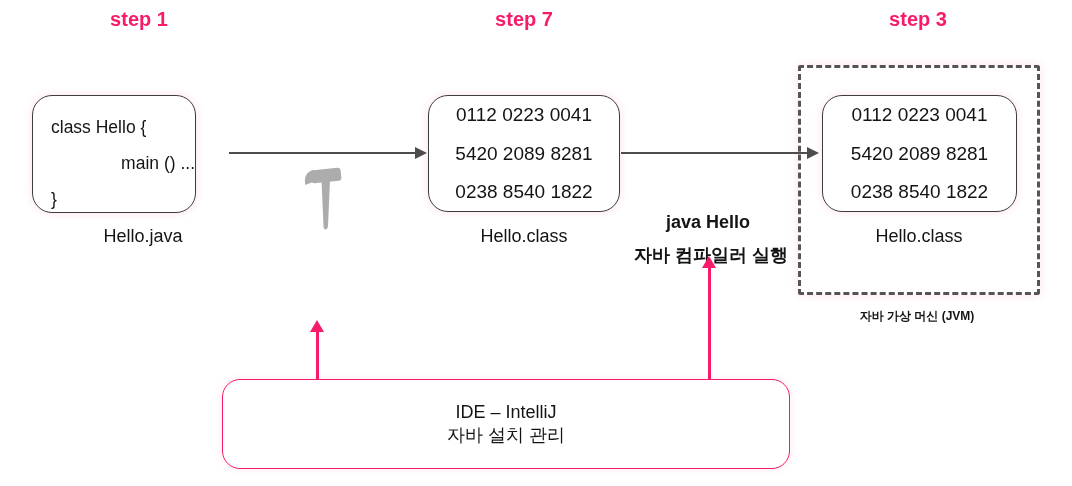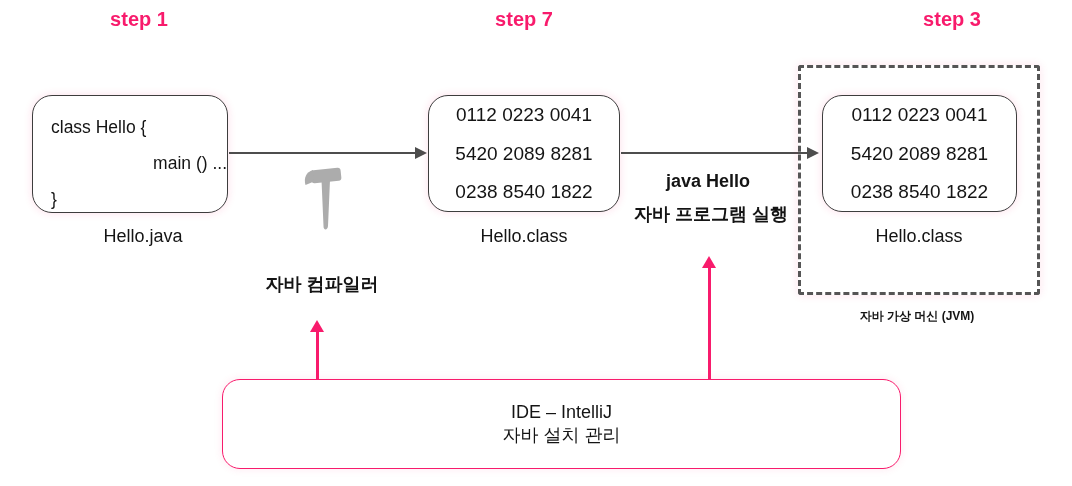--- a/index.html
+++ b/index.html
@@ -21,21 +21,21 @@
   }
   .code-box{ padding:13px 0 0 18px; }
   .code-line{ font-size:17.5px; line-height:36px; white-space:pre; }
   .code-line.indent{ padding-left:18px;text-align:right; }
   .num-box{ display:flex; flex-direction:column; justify-content:space-between; align-items:center; }
   .num-line{ font-size:19px; line-height:38px; white-space:nowrap; }
   .caption{
     position:absolute; transform:translateX(-50%); font-size:18px; white-space:nowrap;
   }
   .bold-label{
-    position:absolute; transform:translateX(-50%); font-size:18px; font-weight:700; white-space:nowrap;
+    position:absolute; transform:translateX(-50%); font-size:18px; font-weight:700; white-space:nowrap;margin-top:41px;
   }
   .harrow-line{ position:absolute; height:2px; background:var(--arrow); }
   .harrow-head{
     position:absolute; width:0; height:0;
     border-top:6px solid transparent; border-bottom:6px solid transparent;
     border-left:12px solid var(--arrow);
   }
   .varrow-line{ position:absolute; width:2.5px; background:var(--pink); }
   .varrow-head{
     position:absolute; width:0; height:0;
@@ -44,68 +44,67 @@
   }
   .dashed-box{
     position:absolute; left:798px; top:65px; width:242px; height:230px;
     border:3px dashed #555; border-radius:3px; box-sizing:border-box;
     box-shadow:0 0 10px rgba(248,27,108,0.12);
   }
   .jvm-title{
     position:absolute; transform:translateX(-50%); font-size:12px; font-weight:700; white-space:nowrap;
   }
   .ide-box{
-    position:absolute; left:222px; top:379px; width:679px; height:90px;
+    position:absolute; left:222px; top:379px; width:568px; height:90px;
     border:1.6px solid var(--pink); border-radius:18px; box-sizing:border-box;
     background:#fff; display:flex; flex-direction:column; justify-content:center;
     align-items:center; box-shadow:0 0 8px rgba(248,27,108,0.10);
   }
   .ide-line{ font-size:18px; white-space:nowrap; }
   .hammer{ position:absolute; left:302px; top:164px; }
 </style>
 </head>
 <body>
 
 <div class="canvas">
 
   <div class="step-label" style="left:139px;">step 1</div>
   <div class="step-label" style="left:524px;">step 7</div>
-  <div class="step-label" style="left:952px;">step 3</div>
+  <div class="step-label" style="left:918px;">step 3</div>
 
-  <div class="round-box code-box" style="left:32px;top:95px;width:196px;height:118px;">
+  <div class="round-box code-box" style="left:32px;top:95px;width:164px;height:118px;">
     <div class="code-line">class Hello {</div>
     <div class="code-line indent">main () ...</div>
     <div class="code-line">}</div>
   </div>
   <div class="caption" style="left:130px;top:226px;margin-left:13px;">Hello.java</div>
 
   <div class="harrow-line" style="left:229px;top:152px;width:188px;"></div>
   <div class="harrow-head" style="left:415px;top:147px;"></div>
 
   <svg class="hammer" width="42" height="68" viewBox="0 0 42 68">
     <g fill="#ACACAC">
       <rect x="9" y="5" width="30" height="13" rx="3" transform="rotate(-6 24 11)"></rect>
       <path d="M11 6 C 4 8, 1.5 14, 3.5 21 L 12 17.5 Z"></path>
       <path d="M19.5 16 L 28 16 L 26 62 C 25.7 66.5, 21.3 66.5, 21.5 62 Z"></path>
     </g>
   </svg>
-  <div class="bold-label" style="left:322px;top:272px;">자바 컴파일러</div>
 
   <div class="round-box num-box" style="left:428px;top:95px;width:192px;height:117px;">
     <div class="num-line">0112 0223 0041</div>
     <div class="num-line">5420 2089 8281</div>
     <div class="num-line">0238 8540 1822</div>
   </div>
   <div class="caption" style="left:524px;top:226px;">Hello.class</div>
 
   <div class="harrow-line" style="left:621px;top:152px;width:188px;"></div>
   <div class="harrow-head" style="left:807px;top:147px;"></div>
 
   <div class="bold-label" style="left:708px;top:171px;">java Hello</div>
-  <div class="bold-label" style="left:711px;top:202px;">자바 프로그램 실행</div>
+  <div class="bold-label" style="left:711px;top:202px;">자바 컴파일러 실행</div>
 
   <div class="dashed-box"></div>
   <div class="round-box num-box" style="left:822px;top:95px;width:195px;height:117px;">
     <div class="num-line">0112 0223 0041</div>
     <div class="num-line">5420 2089 8281</div>
     <div class="num-line">0238 8540 1822</div>
   </div>
   <div class="caption" style="left:919px;top:226px;">Hello.class</div>
   <div class="jvm-title" style="left:917px;top:308px;">자바 가상 머신 (JVM)</div>
 

